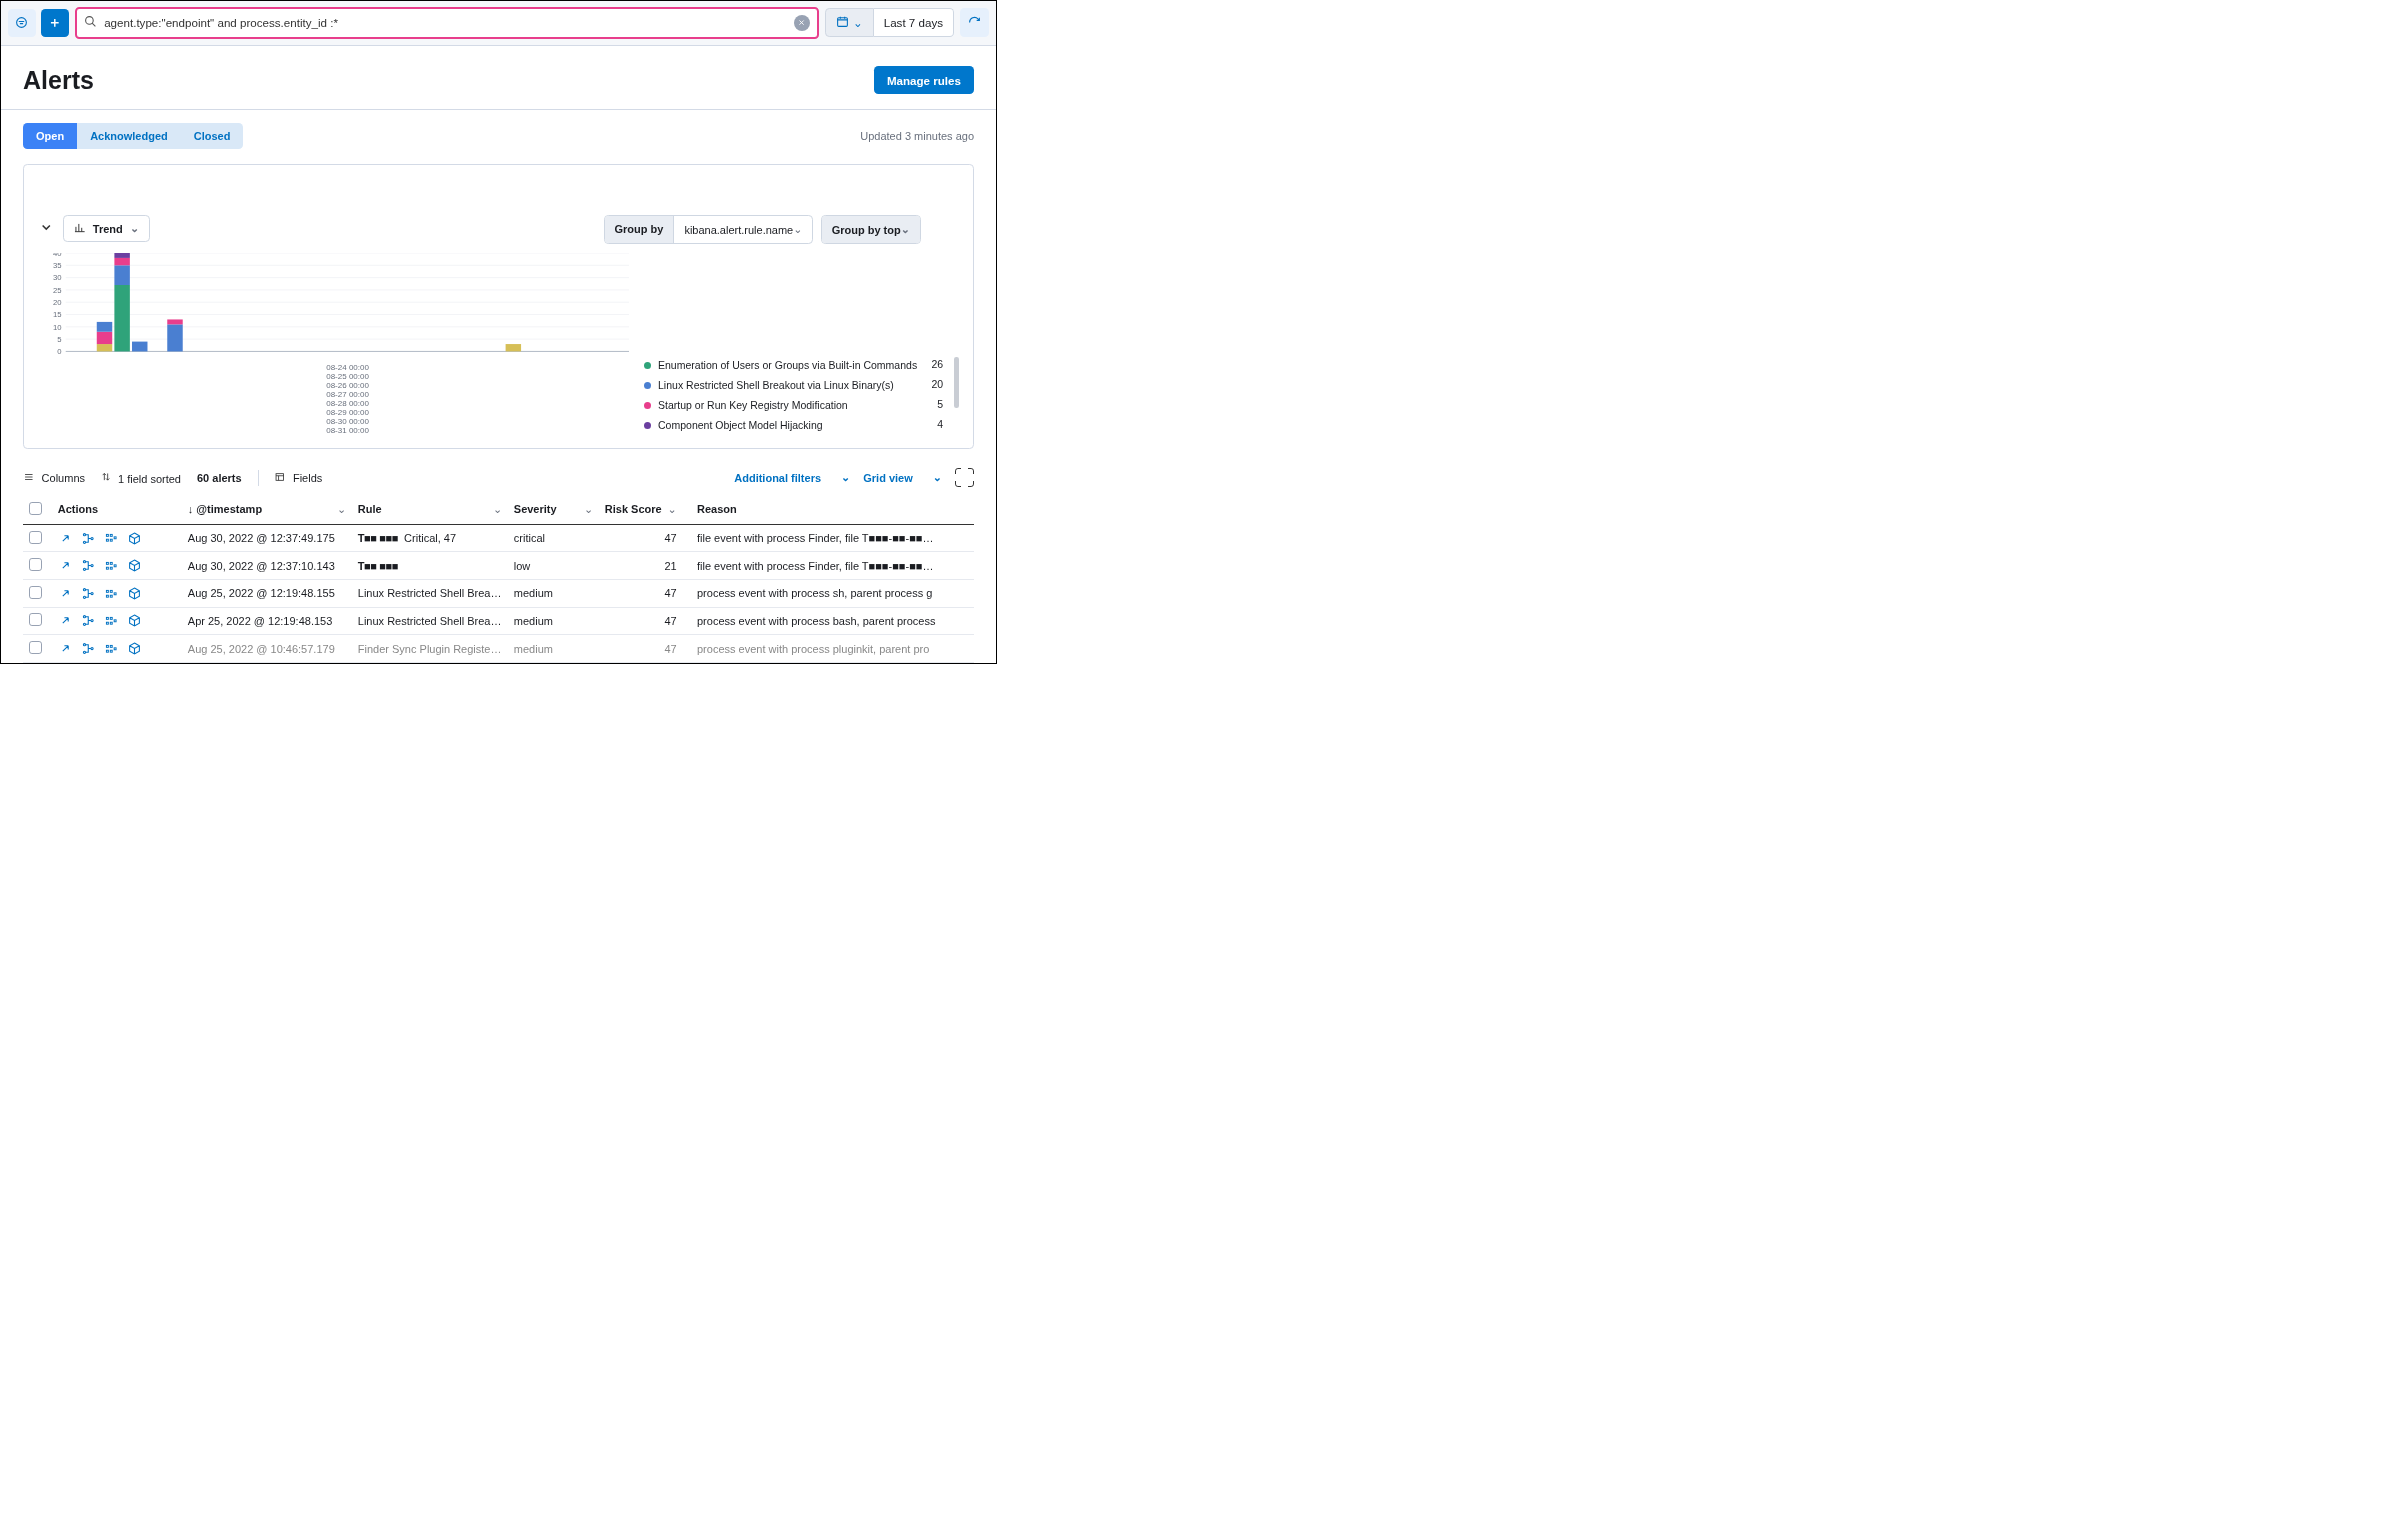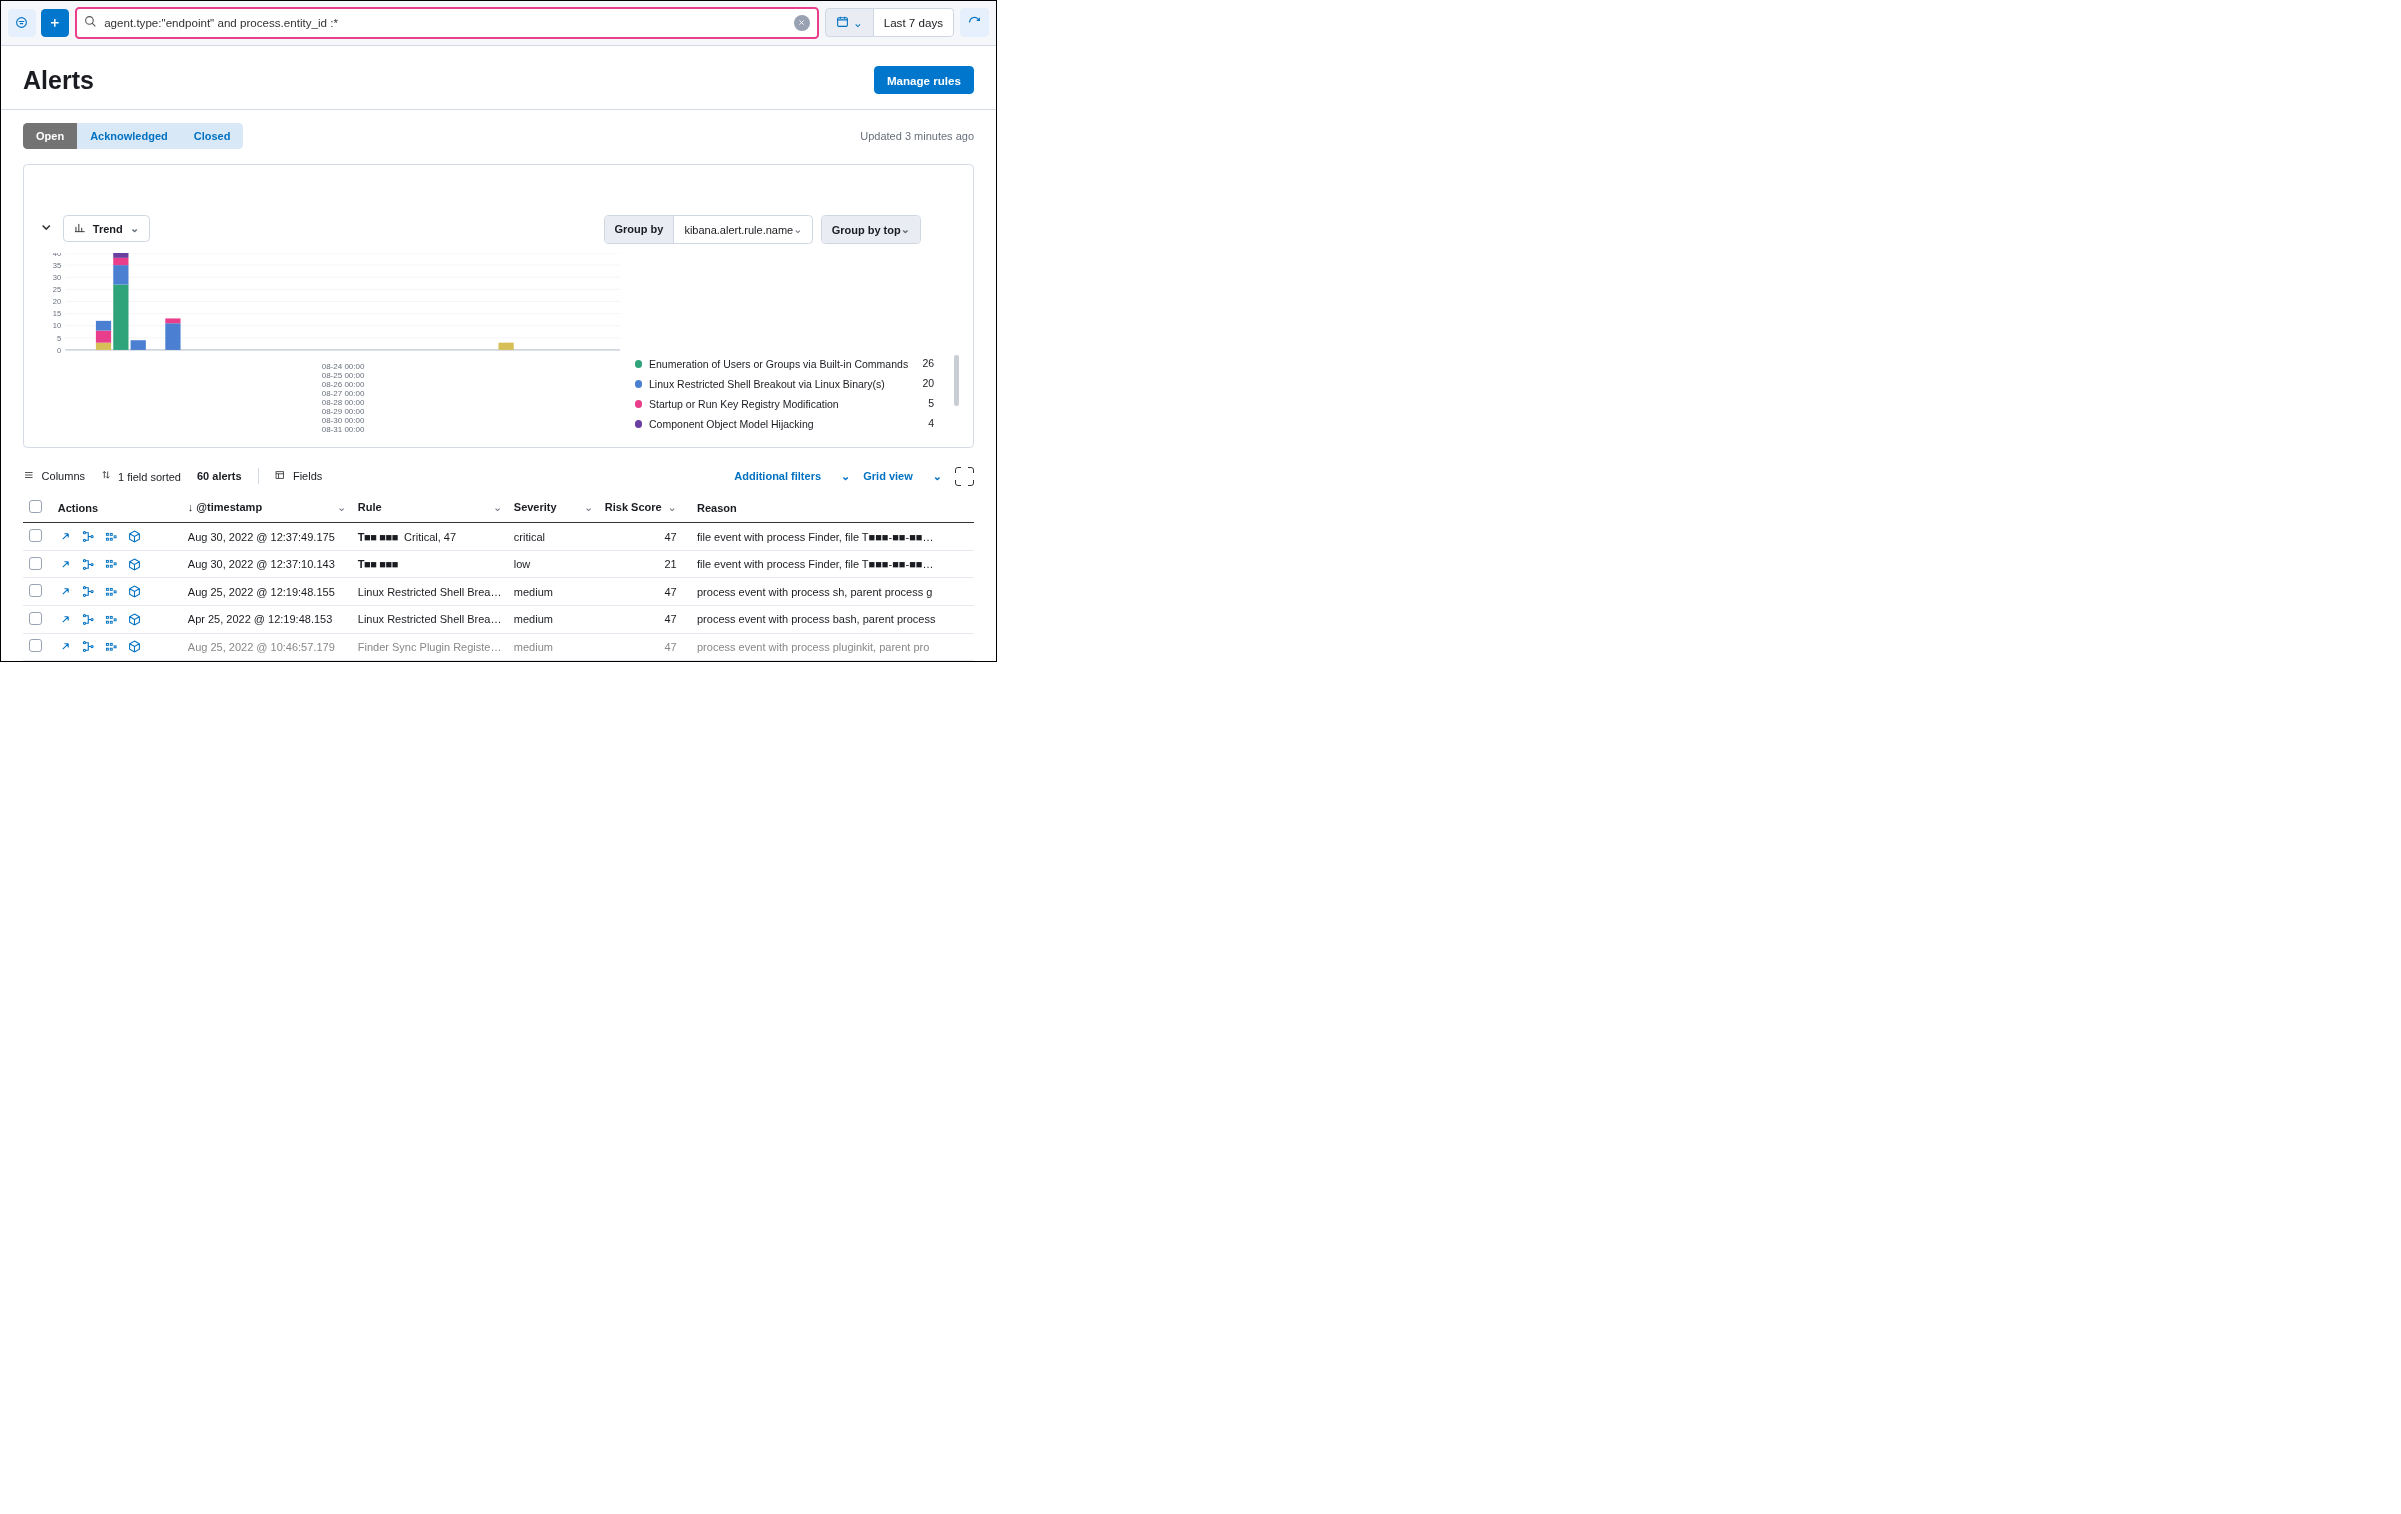--- a/index.html
+++ b/index.html
@@ -73,21 +73,21 @@
 
   .body-pad { padding:0 22px 0 22px; }
 
   
   .tabs-row { display:flex;justify-content:space-between;align-items:center;margin-bottom:14.5px;}
   .tabs { display:flex; border-radius:4.3px; overflow:hidden;}
   .tab {
     padding:7.2px 13px; background:#d9e8f7; color:#0071c2;
     font-size:11px; font-weight:600; cursor:pointer;
   }
-  .tab.active { background:#737373; color:#fff; }
+  .tab.active { background:#3b82f6; color:#fff; }
   .updated { color:#69707d; font-size:11px;}
 
   
   .panel { border:0.7px solid #d3dae6; border-radius:4.3px; padding:13px 14.5px; margin-bottom:16px;}
   .panel-top { display:flex; justify-content:space-between; align-items:flex-start; gap:14.5px;margin-top:37px;}
   .panel-left { display:flex; align-items:center; gap:10px;}
   .chevron-down { cursor:pointer; }
   .trend-btn {
     border:0.7px solid #cfd7e2; border-radius:4.3px; padding:5.8px 10px;
     display:flex;align-items:center;gap:7.2px;cursor:pointer;font-size:11px;font-weight:600;
@@ -109,21 +109,21 @@
   .chart { flex:1.3; }
   .chart-svg { width:100%; }
   .x-axis { display:flex; font-size:8px; color:#69707d; margin-top:2.9px; }
   .x-axis span { flex:1; text-align:center; white-space:nowrap;}
 
   .legend { flex:1; font-size:10.5px; }
   .legend-row { display:flex; align-items:flex-start; gap:7.2px; padding:2.9px 0;}
   .legend-dot { width:7.2px;height:7.2px;border-radius:50%; margin-top:3.6px; flex-shrink:0;}
   .legend-label { flex:1; line-height:1.35;}
   .legend-count { font-weight:400; padding-left:7.2px;}
-  .legend-wrap { display:flex; gap:20px; }
+  .legend-wrap { display:flex; gap:11px; }
   .legend-scroll { width:4.3px; background:#c9cdd4; border-radius:2.2px; height:51px; align-self:flex-start; margin-top:1.4px;}
 
   
   .tbl-toolbar { display:flex; justify-content:space-between; align-items:center; padding:2.9px 0 7.2px;}
   .tbl-toolbar .left { display:flex; gap:16px; align-items:center; color:#1a1c21;}
   .tool-item { display:flex; align-items:flex-end; gap:7px; font-size:11px; cursor:pointer;}
   .tool-item.count { font-weight:700; cursor:default;}
   .tbl-toolbar .right { display:flex; gap:13px; align-items:center;}
   .link-btn { color:#0071c2; font-weight:600; font-size:11px; display:flex;align-items:center;gap:20px;cursor:pointer;}
   .fs-btn { width:19px;height:19px;border:1.1px solid #333;border-radius:2.9px;cursor:pointer;position:relative;}

